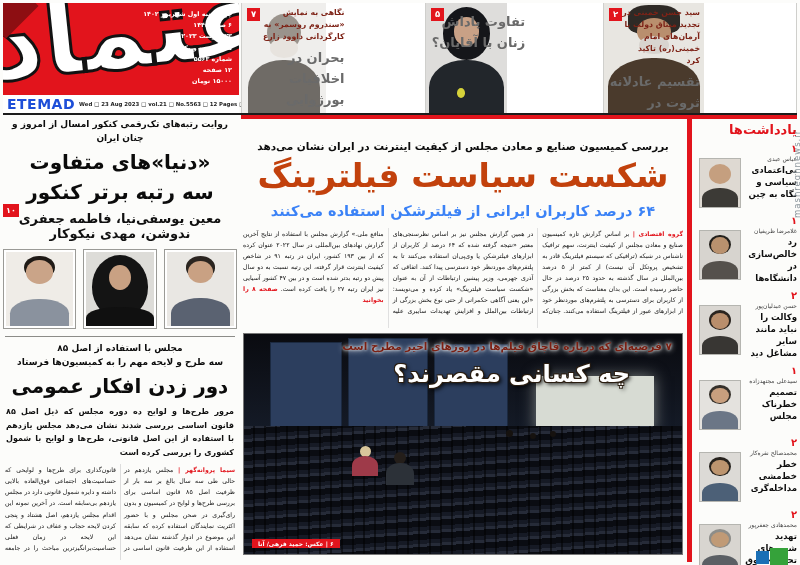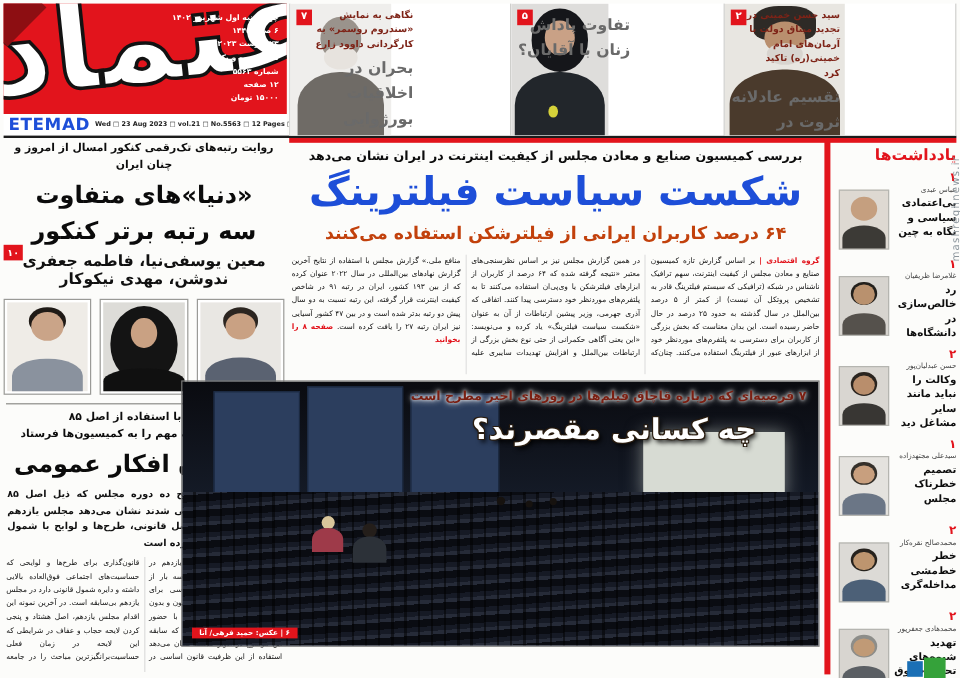--- a/index.html
+++ b/index.html
@@ -39,28 +39,28 @@
   .kp{width:68px;height:74px;border:1px solid #9a9a96;background:#fff;padding:2px;}
   .l-div{border-top:1px solid #8c8c88;margin:7px 2px 5px;}
   .l-body{column-count:2;column-gap:8px;column-rule:1px solid #ddd;font-size:6.2px;line-height:1.78;
           text-align:justify;height:96px;overflow:hidden;margin-top:5px;padding:0 2px;}
   .lead-in{color:#e2141c;font-weight:bold;}
   .continue{color:#e2141c;font-weight:bold;}
   .l-lead{font-size:8px;font-weight:bold;text-align:justify;line-height:1.7;padding:0 3px;margin-top:4px;}
   
   .red-hbar{left:241px;top:115px;width:556px;height:4px;background:#e2141c;}
   .red-vbar{left:687px;top:115px;width:5px;height:447px;background:#e2141c;}
-  .main{left:243px;top:124px;width:440px;}
+  .main{left:243px;top:140px;width:440px;}
   .m-kicker{font-size:10.5px;font-weight:bold;text-align:center;color:#0c0c0c;}
-  .m-headline{font-size:33px;font-weight:bold;text-align:center;letter-spacing:-1px;color:#1d4ed8;line-height:1.35;margin-top:2px;}
-  .m-sub{font-size:14.5px;font-weight:bold;text-align:center;color:#c2410c;margin-top:4px;}
+  .m-headline{font-size:33px;font-weight:bold;text-align:center;letter-spacing:-1px;color:#c2410c;line-height:1.35;margin-top:2px;}
+  .m-sub{font-size:14.5px;font-weight:bold;text-align:center;color:#3b82f6;margin-top:4px;}
   .m-body{column-count:3;column-gap:9px;column-rule:1px solid #e0e0e0;font-size:6.2px;line-height:1.78;
           text-align:justify;height:100px;overflow:hidden;margin-top:9px;}
   
-  .cinema{position:relative;width:532px;height:222px;margin-top:5px;border:1px solid #777;box-sizing:border-box;
+  .cinema{position:relative;width:440px;height:222px;margin-top:5px;border:1px solid #777;box-sizing:border-box;
           background:linear-gradient(180deg,#0a0b10 0%,#141a26 42%,#2e3c58 100%);overflow:hidden;}
   .cin-panel{position:absolute;background:#2c3e5e;border:1px solid #1b2940;}
   .cin-screen{position:absolute;right:28px;top:42px;width:118px;height:56px;background:#d7dbd3;box-shadow:0 0 14px rgba(230,235,225,.5);}
   .cin-seats{position:absolute;left:0;right:0;bottom:0;height:58%;
      background:repeating-linear-gradient(90deg,rgba(0,0,0,0) 0 9px,rgba(0,0,0,.5) 9px 11px),
                 repeating-linear-gradient(176deg,#262b38 0 3px,#0a0c12 3px 9px,#161a25 9px 13px);}
   .cin-kicker{position:absolute;top:6px;right:10px;font-size:10.5px;font-weight:bold;color:#7a1f12;
               text-shadow:0 0 3px #fff,0 0 6px #fff;z-index:4;}
   .cin-headline{position:absolute;top:26px;right:52px;font-size:24px;font-weight:bold;color:#fff;z-index:4;
               text-shadow:1px 1px 0 #2a1d10,-1px -1px 0 #2a1d10,1px -1px 0 #2a1d10,-1px 1px 0 #2a1d10,2px 2px 4px #000;}

